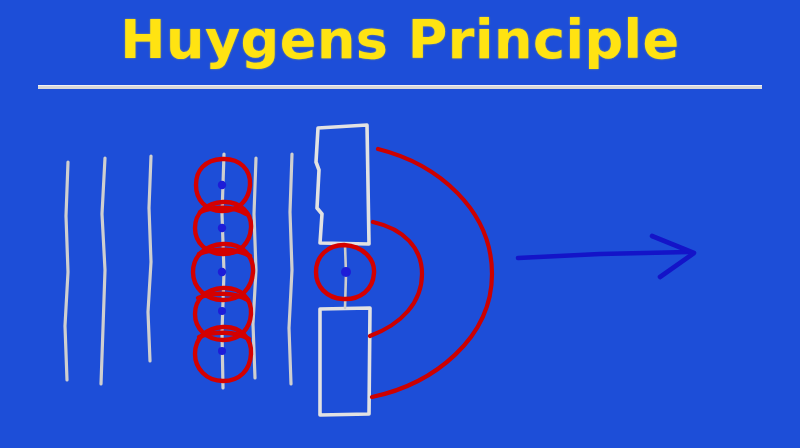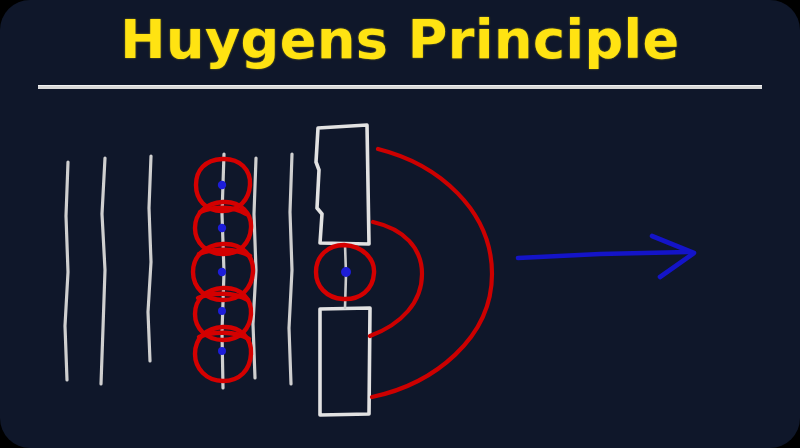--- a/index.html
+++ b/index.html
@@ -10,23 +10,22 @@
   body {
     width: 800px;
     height: 448px;
     overflow: hidden;
     font-family: "DejaVu Sans", sans-serif;
   }
   #screen {
     position: relative;
     width: 800px;
     height: 448px;
-    background: #0f172a;
+    background: #1d4ed8;
     overflow: hidden;
-    border-radius: 30px;
   }
 
   
   #title-area {
     position: absolute;
     left: 0;
     top: 0;
     width: 800px;
     height: 96px;
   }

